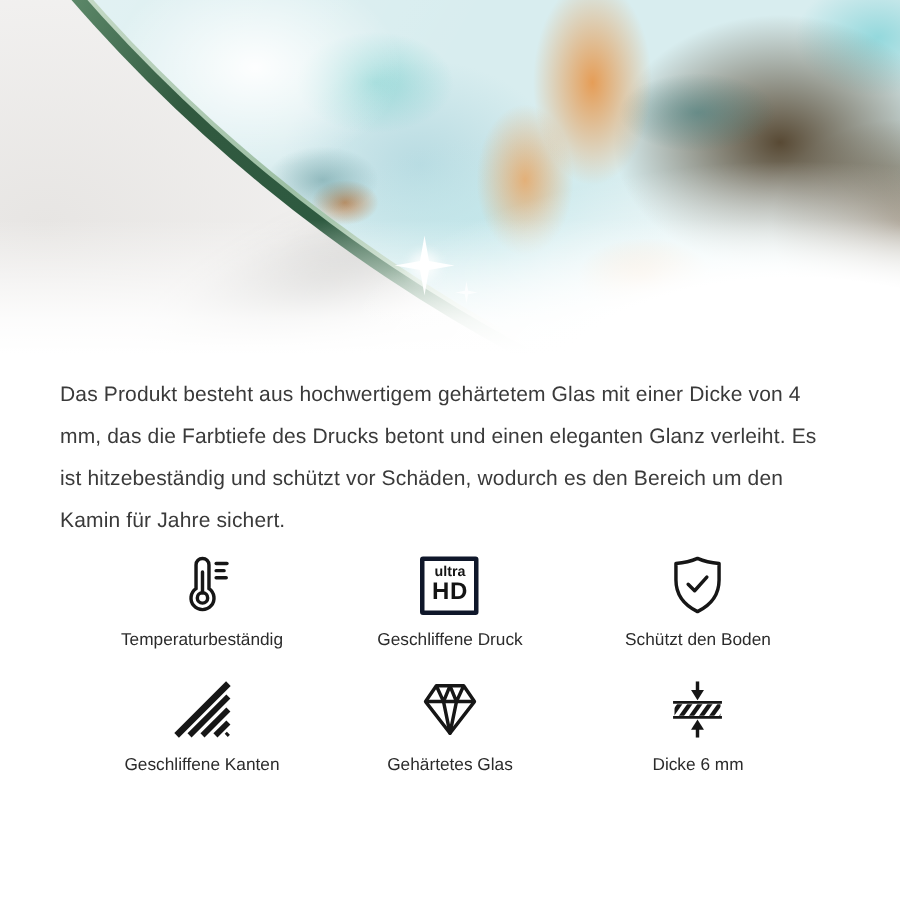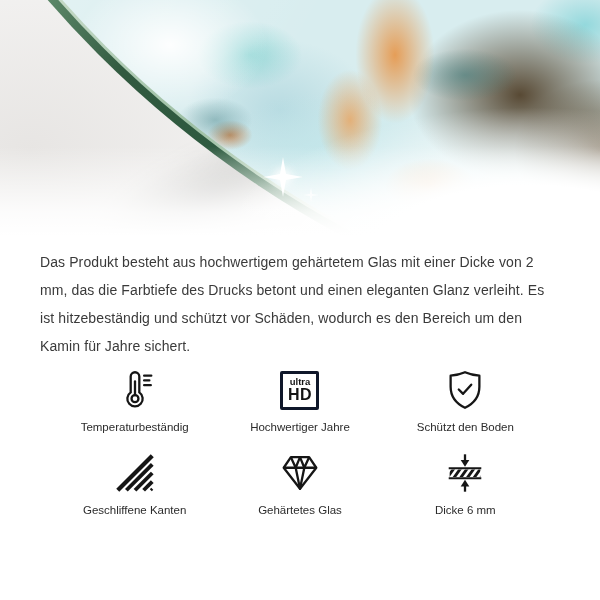--- a/index.html
+++ b/index.html
@@ -85,21 +85,21 @@
         </defs>
       <circle cx="22" cy="22" r="9" fill="#ffffff" opacity=".85" filter="url(#gl)"></circle>
       <path d="M22 2 L25 19 L42 22 L25 25 L22 42 L19 25 L2 22 L19 19 Z" fill="#ffffff" opacity=".95"></path>
     </svg>
     <svg class="sparkle-small" width="16" height="16" viewBox="0 0 44 44">
       <path d="M22 2 L25 19 L42 22 L25 25 L22 42 L19 25 L2 22 L19 19 Z" fill="#ffffff"></path>
     </svg>
   </div>
 
   <div class="content">
-    <p class="desc">Das Produkt besteht aus hochwertigem gehärtetem Glas mit einer Dicke von 2 mm, das die Farbtiefe des Drucks betont und einen eleganten Glanz verleiht. Es ist hitzebeständig und schützt vor Schäden, wodurch es den Bereich um den Kamin für Jahre sichert.</p>
+    <p class="desc">Das Produkt besteht aus hochwertigem gehärtetem Glas mit einer Dicke von 4 mm, das die Farbtiefe des Drucks betont und einen eleganten Glanz verleiht. Es ist hitzebeständig und schützt vor Schäden, wodurch es den Bereich um den Kamin für Jahre sichert.</p>
 
     <div class="features">
 
       <div class="feature">
         <div class="ficon">
           <svg width="46" height="46" viewBox="0 0 48 48" class="ic" stroke-linecap="round">
             <path d="M19.5 26.5 V10 a4.5 4.5 0 0 1 9 0 v16.5 a8 8 0 1 1 -9 0 Z"></path>
             <circle cx="24" cy="33" r="3.6"></circle>
             <line x1="24" y1="15" x2="24" y2="29.4"></line>
             <line x1="33.5" y1="9" x2="41" y2="9"></line>
@@ -110,21 +110,21 @@
         <div class="flabel">Temperaturbeständig</div>
       </div>
 
       <div class="feature">
         <div class="ficon">
           <div class="uhd">
             <span class="t1">ultra</span>
             <span class="t2">HD</span>
           </div>
         </div>
-        <div class="flabel">Hochwertiger Jahre</div>
+        <div class="flabel">Geschliffene Druck</div>
       </div>
 
       <div class="feature">
         <div class="ficon">
           <svg width="46" height="46" viewBox="0 0 48 48" class="ic" stroke-linejoin="round" stroke-linecap="round">
             <path d="M24 5.5 C28.5 7.5 33.5 8.6 39 9 V20.5 C39 30.8 32.8 38.2 24 42.5 C15.2 38.2 9 30.8 9 20.5 V9 C14.5 8.6 19.5 7.5 24 5.5 Z"></path>
             <path d="M17.5 23.5 L22 28 L30.5 18.5"></path>
           </svg>
         </div>
         <div class="flabel">Schützt den Boden</div>

